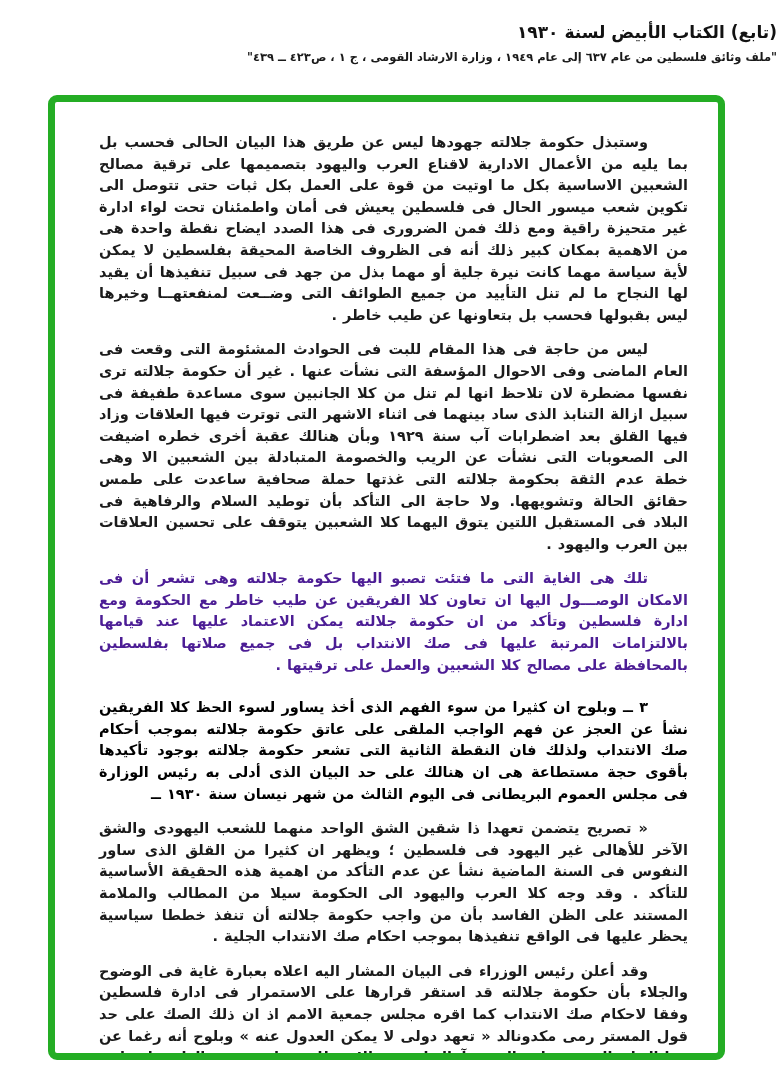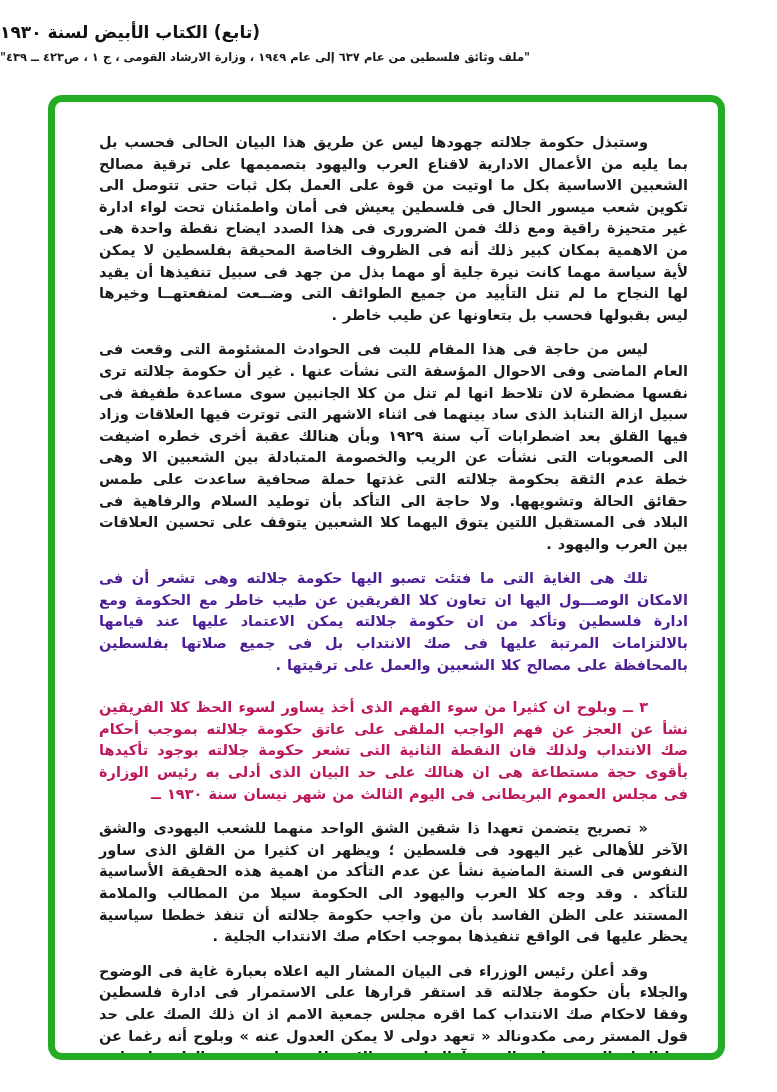--- a/index.html
+++ b/index.html
@@ -12,21 +12,21 @@
     width: 777px;
     height: 1092px;
     font-family: "DejaVu Sans", sans-serif;
     overflow: hidden;
   }
   .header {
     position: absolute;
     top: 22px;
     left: 0;
     width: 777px;
-    text-align: left;
+    text-align: right;
     direction: rtl;
     color: #121212;
   }
   .doc-title {
     font-size: 17px;
     font-weight: bold;
     letter-spacing: 0.2px;
   }
   .doc-citation {
     margin-top: 8px;
@@ -68,22 +68,22 @@
   }
 </style>
 </head>
 <body style="background: rgb(255, 255, 255);">
 
 <div class="header">
   <div class="doc-title">(تابع) الكتاب الأبيض لسنة ١٩٣٠</div>
   <div class="doc-citation">"ملف وثائق فلسطين من عام ٦٣٧ إلى عام ١٩٤٩ ، وزارة الارشاد القومى ، ج ١ ، ص٤٢٣ ــ ٤٣٩"</div>
 </div>
 
-<div class="frame" style="border-color: rgb(36, 173, 36);">
+<div class="frame" style="border-color: rgb(36, 173, 36); border-radius: 9px;">
   <div class="content">
     <p style="color: rgb(27, 27, 27);">وستبذل حكومة جلالته جهودها ليس عن طريق هذا البيان الحالى فحسب بل بما يليه من الأعمال الادارية لاقناع العرب واليهود بتصميمها على ترقية مصالح الشعبين الاساسية بكل ما اوتيت من قوة على العمل بكل ثبات حتى تتوصل الى تكوين شعب ميسور الحال فى فلسطين يعيش فى أمان واطمئنان تحت لواء ادارة غير متحيزة راقية ومع ذلك فمن الضرورى فى هذا الصدد ايضاح نقطة واحدة هى من الاهمية بمكان كبير ذلك أنه فى الظروف الخاصة المحيقة بفلسطين لا يمكن لأية سياسة مهما كانت نيرة جلية أو مهما بذل من جهد فى سبيل تنفيذها أن يقيد لها النجاح ما لم تنل التأييد من جميع الطوائف التى وضــعت لمنفعتهــا وخيرها ليس بقبولها فحسب بل بتعاونها عن طيب خاطر .</p>
     <p style="color: rgb(27, 27, 27);">ليس من حاجة فى هذا المقام للبت فى الحوادث المشئومة التى وقعت فى العام الماضى وفى الاحوال المؤسفة التى نشأت عنها . غير أن حكومة جلالته ترى نفسها مضطرة لان تلاحظ انها لم تنل من كلا الجانبين سوى مساعدة طفيفة فى سبيل ازالة التنابذ الذى ساد بينهما فى اثناء الاشهر التى توترت فيها العلاقات وزاد فيها القلق بعد اضطرابات آب سنة ١٩٢٩ وبأن هنالك عقبة أخرى خطره اضيفت الى الصعوبات التى نشأت عن الريب والخصومة المتبادلة بين الشعبين الا وهى خطة عدم الثقة بحكومة جلالته التى غذتها حملة صحافية ساعدت على طمس حقائق الحالة وتشويهها. ولا حاجة الى التأكد بأن توطيد السلام والرفاهية فى البلاد فى المستقبل اللتين يتوق اليهما كلا الشعبين يتوقف على تحسين العلاقات بين العرب واليهود .</p>
     <p style="color: #4c1d95;">تلك هى الغاية التى ما فتئت تصبو اليها حكومة جلالته وهى تشعر أن فى الامكان الوصـــول اليها ان تعاون كلا الفريقين عن طيب خاطر مع الحكومة ومع ادارة فلسطين وتأكد من ان حكومة جلالته يمكن الاعتماد عليها عند قيامها بالالتزامات المرتبة عليها فى صك الانتداب بل فى جميع صلاتها بفلسطين بالمحافظة على مصالح كلا الشعبين والعمل على ترقيتها .</p>
-    <p style="color: #be185d; margin-top: 21px;">٣ ــ وبلوح ان كثيرا من سوء الفهم الذى أخذ يساور لسوء الحظ كلا الفريقين نشأ عن العجز عن فهم الواجب الملقى على عاتق حكومة جلالته بموجب أحكام صك الانتداب ولذلك فان النقطة الثانية التى تشعر حكومة جلالته بوجود تأكيدها بأقوى حجة مستطاعة هى ان هنالك على حد البيان الذى أدلى به رئيس الوزارة فى مجلس العموم البريطانى فى اليوم الثالث من شهر نيسان سنة ١٩٣٠ ــ</p>
+    <p style="color: #000000; margin-top: 21px;">٣ ــ وبلوح ان كثيرا من سوء الفهم الذى أخذ يساور لسوء الحظ كلا الفريقين نشأ عن العجز عن فهم الواجب الملقى على عاتق حكومة جلالته بموجب أحكام صك الانتداب ولذلك فان النقطة الثانية التى تشعر حكومة جلالته بوجود تأكيدها بأقوى حجة مستطاعة هى ان هنالك على حد البيان الذى أدلى به رئيس الوزارة فى مجلس العموم البريطانى فى اليوم الثالث من شهر نيسان سنة ١٩٣٠ ــ</p>
     <p style="color: rgb(27, 27, 27);">« تصريح يتضمن تعهدا ذا شقين الشق الواحد منهما للشعب اليهودى والشق الآخر للأهالى غير اليهود فى فلسطين ؛ ويظهر ان كثيرا من القلق الذى ساور النفوس فى السنة الماضية نشأ عن عدم التأكد من اهمية هذه الحقيقة الأساسية للتأكد . وقد وجه كلا العرب واليهود الى الحكومة سيلا من المطالب والملامة المستند على الظن الفاسد بأن من واجب حكومة جلالته أن تنفذ خططا سياسية يحظر عليها فى الواقع تنفيذها بموجب احكام صك الانتداب الجلية .</p>
     <p style="color: rgb(27, 27, 27);">وقد أعلن رئيس الوزراء فى البيان المشار اليه اعلاه بعبارة غاية فى الوضوح والجلاء بأن حكومة جلالته قد استقر قرارها على الاستمرار فى ادارة فلسطين وفقا لاحكام صك الانتداب كما اقره مجلس جمعية الامم اذ ان ذلك الصك على حد قول المستر رمى مكدونالد « تعهد دولى لا يمكن العدول عنه » وبلوح أنه رغما عن هذا البيان الصريح خامر البعض آمال انه فى الاستطاعة بطريقة من الطرق اجتناب</p>
   </div>
 </div>
 
 </body></html>

